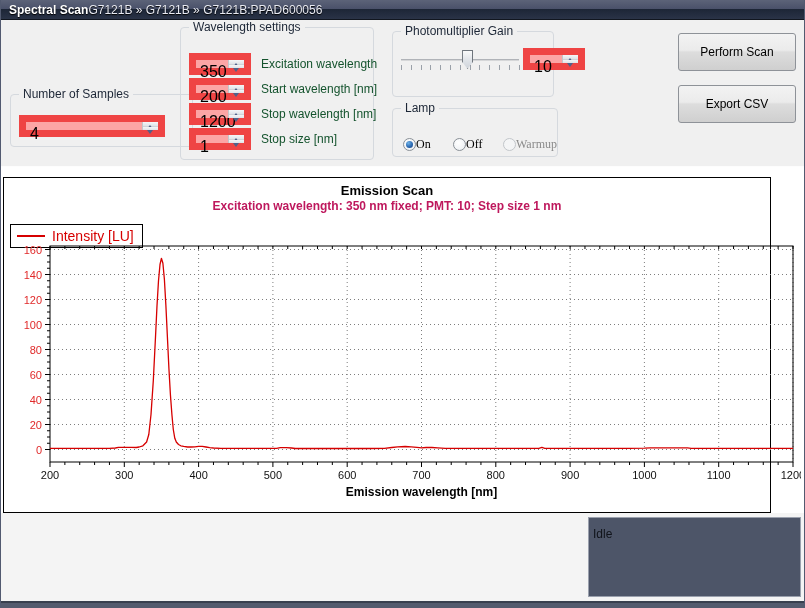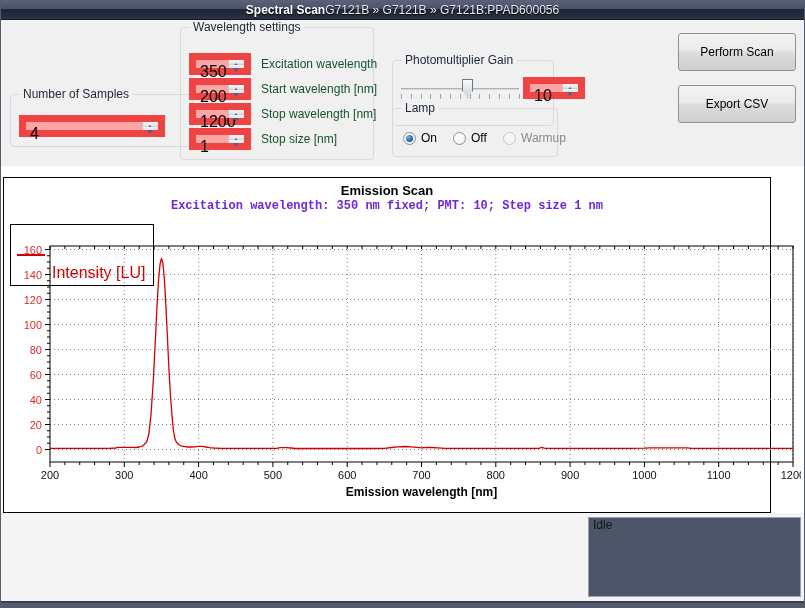--- a/index.html
+++ b/index.html
@@ -2,40 +2,40 @@
 <html><head>
 <meta charset="utf-8">
 <style>
   * { margin:0; padding:0; box-sizing:border-box; }
   body { background:#888; font-family:"Liberation Sans", sans-serif; }
   #window { position:relative; width:805px; height:608px; background:#fff; overflow:hidden; }
 
   
   .titlebar { position:absolute; left:0; top:0; width:805px; height:20px;
     background:linear-gradient(to bottom,#5c6378 0%,#4a516a 46%,#1d2637 50%,#2a3347 100%);
-    display:flex; justify-content:center; align-items:center; padding:0 9px;
+    display:flex; justify-content:flex-start; align-items:center; padding:0 9px;
     border-bottom:1px solid #11161f; }
   .titlebar .t-left { color:#fff; font-size:12px; font-weight:bold; text-shadow:0 1px 1px #000; }
   .titlebar .t-right { color:#e8eaf2; font-size:12px; text-shadow:0 1px 1px #000; }
 
   
   .edge-l,.edge-r { position:absolute; top:0; width:1px; height:608px; background:#525a70; z-index:50; }
   .edge-l { left:0; } .edge-r { left:804px; }
 
   
   .controls { position:absolute; left:0; top:20px; width:805px; height:147px; background:#f0f0f0;
     border-bottom:1px solid #fdfdfd; }
   .groupbox { position:absolute; border:1px solid #d5d9de; border-radius:4px; }
   .groupbox > .gb-label { position:absolute; top:-8px; left:8px; background:#f0f0f0; padding:0 4px;
     font-size:12px; color:#1c2636; white-space:nowrap; }
 
   .gb-scantype { left:10px; top:10px; width:162px; height:58px; }
   .gb-samples  { left:10px; top:74px; width:183px; height:53px; }
   .gb-wave     { left:180px; top:7px; width:194px; height:133px; }
-  .gb-pmt      { left:392px; top:11px; width:162px; height:66px;margin-top:29px; }
+  .gb-pmt      { left:392px; top:11px; width:162px; height:66px; }
   .gb-lamp     { left:392px; top:88px; width:166px; height:49px; }
 
   
   .combo { position:absolute; left:8px; top:20px; width:146px; height:23px;
     background:linear-gradient(to bottom,#ffffff,#f1f2f4 55%,#dfe2e6);
     border:1px solid #707680; border-radius:3px; font-size:12px; color:#000;
     display:flex; align-items:center; padding:0 22px 0 6px; cursor:default; }
   .combo .arrow { position:absolute; right:7px; top:9px; width:0; height:0;
     border-left:4px solid transparent; border-right:4px solid transparent; border-top:5px solid #39404a; }
 
@@ -61,21 +61,21 @@
   .slider-track { position:absolute; left:8px; top:27px; width:118px; height:2px;
     background:linear-gradient(to bottom,#9da1a8,#e8e8e8); }
   .slider-ticks { position:absolute; left:8px; top:33px; width:119px; height:5px;
     background:repeating-linear-gradient(to right,#9aa0a8 0 1px,transparent 1px 9.8px); }
   .slider-thumb { position:absolute; top:-9px; width:11px; height:19px;
     background:linear-gradient(to bottom,#fcfcfc,#dde1e6 60%,#cfd4da);
     box-shadow:inset 0 0 0 1px #6e757c;
     clip-path:polygon(0 0,100% 0,100% 62%,50% 100%,0 62%); cursor:pointer; }
 
   
-  .radio-item { position:absolute; top:22px; display:flex; align-items:center; gap:5px; font-size:12px; color:#000; }
+  .radio-item { position:absolute; top:28px; display:flex; align-items:center; font-size:12px; color:#000;font-family:Liberation Serif, serif; }
   .radio { width:13px; height:13px; border-radius:50%; border:1px solid #8a9097;
     background:radial-gradient(circle at 40% 35%,#ffffff,#e9edf1); position:relative; }
   .radio.checked::after { content:""; position:absolute; left:2px; top:2px; width:7px; height:7px;
     border-radius:50%; background:radial-gradient(circle at 35% 30%,#6fb3e8,#2d6bb4 55%,#173f7d); }
   .radio.disabled { border-color:#c2c6ca; background:#f4f5f6; }
   .radio-item.disabled-label { color:#8a8a8a; }
 
   
   .win-btn { position:absolute; left:678px; width:118px; height:38px;
     background:linear-gradient(to bottom,#f3f3f3,#ebebeb 45%,#dddddd 50%,#cfcfcf);
@@ -83,32 +83,32 @@
     font-family:"Liberation Sans",sans-serif; cursor:pointer; }
   .btn-perform { top:13px; }
   .btn-export  { top:65px; }
 
   
   .chart-panel { position:absolute; left:3px; top:177px; width:768px; height:336px;
     background:#fff; border:1px solid #000; }
   .chart-title { position:absolute; top:5px; left:0; width:100%; text-align:center;
     font-size:13px; font-weight:bold; color:#000; }
   .chart-subtitle { position:absolute; top:21px; left:0; width:100%; text-align:center;
-    font-size:12px; font-weight:bold; color:#6d28d9;font-family:Liberation Mono, monospace; }
+    font-size:12px; font-weight:bold; color:#be185d; }
   .legend { position:absolute; left:6px; top:46px; border:1px solid #000; background:#fff;
     display:flex; align-items:center; gap:7px; padding:3px 8px 3px 6px; }
   .legend .swatch { width:28px; height:2px; }
-  .legend .leg-text { font-size:16px;margin-top:36px; }
+  .legend .leg-text { font-size:14px; }
   #plot { position:absolute; left:0; top:0; }
   #plot text { font-family:"Liberation Sans",sans-serif; }
 
   
   .bottom { position:absolute; left:0; top:513px; width:805px; height:88px; background:#f4f4f4; }
   .idle-box { position:absolute; left:588px; top:4px; width:213px; height:80px;
-    background:#4d5568; border:1px solid #9aa0ad; padding:0 4px; font-size:12px; color:#10131a; }
+    background:#4d5568; border:1px solid #9aa0ad; padding:9px 4px; font-size:12px; color:#10131a; }
   .bottombar { position:absolute; left:0; top:601px; width:805px; height:7px;
     background:#545b6e; border-top:2px solid #39404f; }
 </style>
 </head>
 <body>
 
 <div id="window">
   <div class="edge-l"></div>
   <div class="edge-r"></div>
 

